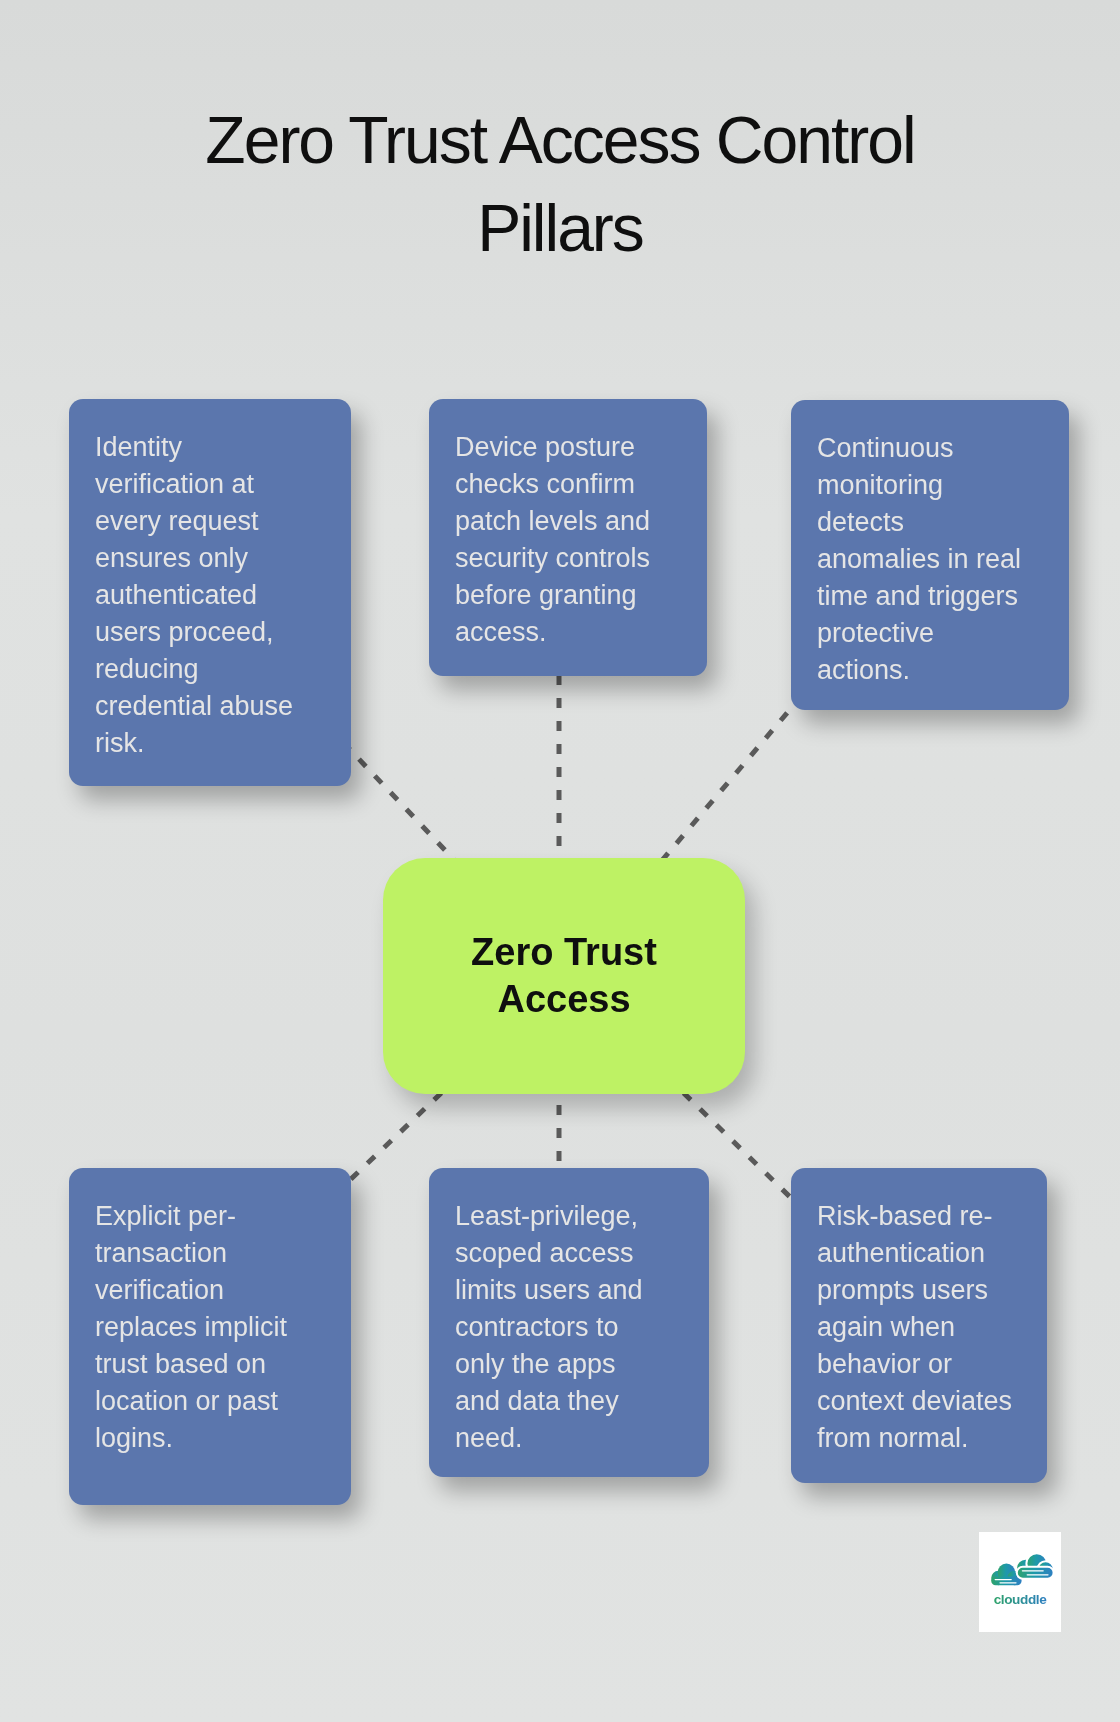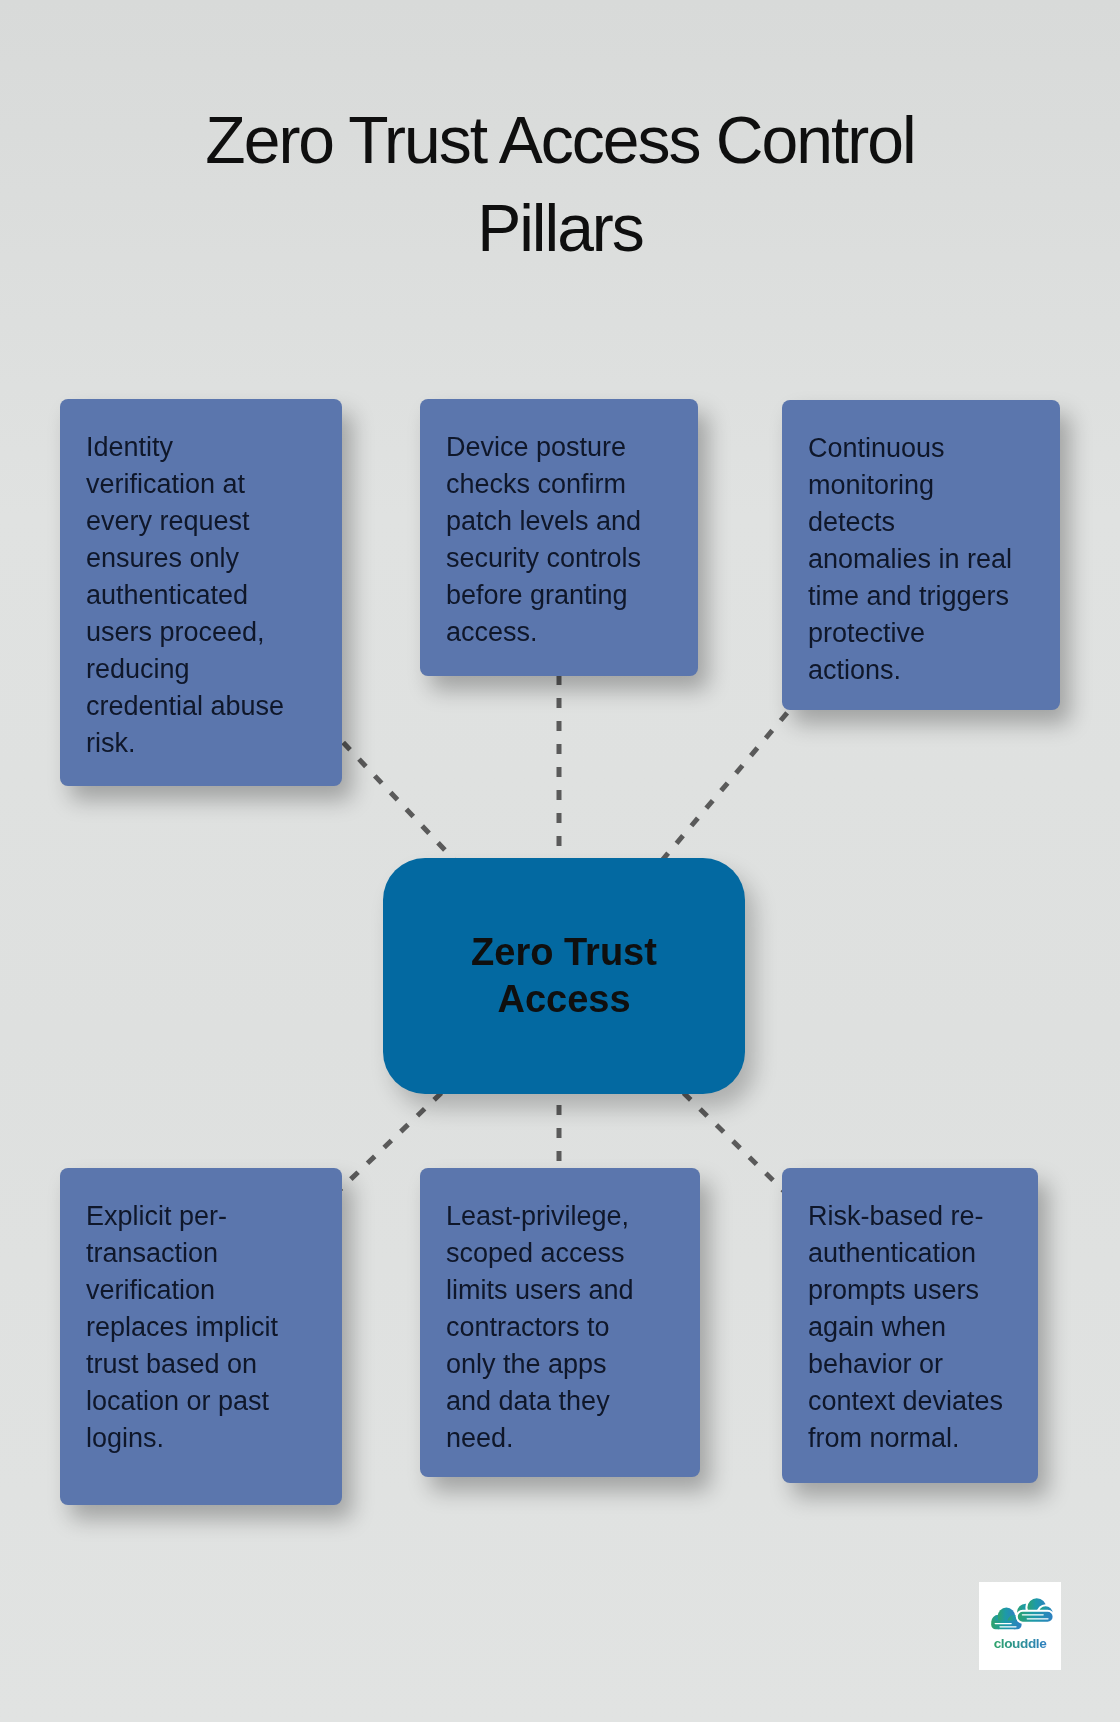--- a/index.html
+++ b/index.html
@@ -34,60 +34,61 @@
   .connector-svg {
     position: absolute;
     top: 0;
     left: 0;
     width: 1120px;
     height: 1722px;
   }
   .card {
     position: absolute;
     background: #5b76ad;
-    border-radius: 8px;
+    border-radius: 14px;
     box-shadow: 10px 14px 22px rgba(0, 0, 0, 0.28);
-    color: #0f172a;
+    color: #e5e5e5;
     font-size: 27px;
     line-height: 37px;
     padding: 30px 26px;
     box-sizing: border-box;
     white-space: pre-line;
+    margin-left: 9px;
   }
   .p1 { left: 60px;  top: 399px;  width: 282px; height: 387px; }
   .p2 { left: 420px; top: 399px;  width: 278px; height: 277px; }
   .p3 { left: 782px; top: 400px;  width: 278px; height: 310px; }
   .p4 { left: 60px;  top: 1168px; width: 282px; height: 337px; }
   .p5 { left: 420px; top: 1168px; width: 280px; height: 309px; }
   .p6 { left: 782px; top: 1168px; width: 256px; height: 315px; }
   .center-node {
     position: absolute;
     left: 383px;
     top: 858px;
     width: 362px;
     height: 236px;
-    background: #0369a1;
+    background: #bef264;
     border-radius: 42px;
     box-shadow: 10px 14px 22px rgba(0, 0, 0, 0.22);
     display: flex;
     align-items: center;
     justify-content: center;
     text-align: center;
     font-size: 38px;
     line-height: 47px;
     font-weight: 700;
     color: #0f0f0f;
     white-space: pre-line;
   }
   .logo-badge {
     position: absolute;
     left: 979px;
-    top: 1582px;
+    top: 1532px;
     width: 82px;
-    height: 88px;
+    height: 100px;
     background: #ffffff;
     display: flex;
     align-items: center;
     justify-content: center;
   }
 </style>
 </head>
 <body>
 
 <div class="page">

